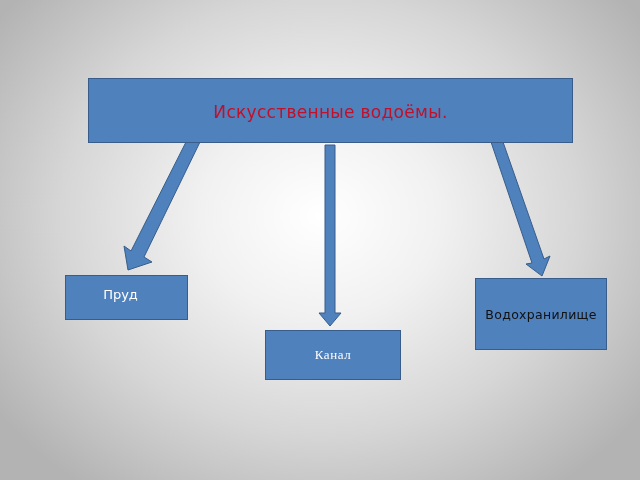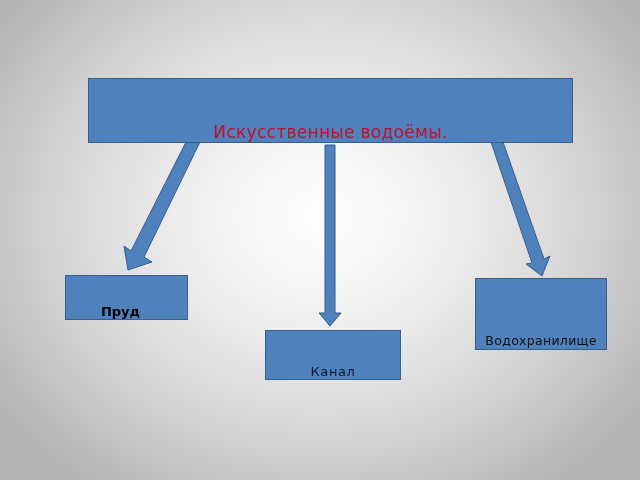--- a/index.html
+++ b/index.html
@@ -4,28 +4,28 @@
 <style>
   html, body { margin: 0; padding: 0; }
   body {
     width: 640px; height: 480px; overflow: hidden; position: relative;
     background: radial-gradient(ellipse 62% 70% at 50% 45%, #ffffff 0%, #f1f1f1 30%, #d6d6d6 65%, #b3b3b3 100%);
     font-family: "DejaVu Sans", sans-serif;
   }
   .box {
     position: absolute; box-sizing: border-box;
     background: #4f81bd; border: 1.5px solid #385d8a;
-    display: flex; align-items: flex-end; justify-content: center; text-align: center;
+    display: flex; align-items: center; justify-content: center; text-align: center;
   }
   #title-box { left: 88px; top: 78px; width: 485px; height: 65px; }
   #title-box span { color: #c0102a; font-size: 17px; letter-spacing: 0.3px; margin-top: 2px; }
   #pond-box { left: 65px; top: 275px; width: 123px; height: 45px; }
-  #pond-box span { font-weight: bold; font-size: 13px; color: #000000; margin-top: -6px; margin-left: -12px; }
+  #pond-box span { font-weight: normal; font-size: 13px; color: #ffffff; margin-top: -6px; margin-left: -12px; }
   #canal-box { left: 265px; top: 330px; width: 136px; height: 50px; }
-  #canal-box span { font-size: 13px; color: #0f172a; letter-spacing: 0.6px; }
+  #canal-box span { font-size: 13px; color: #ffffff; letter-spacing: 0.6px; font-family: Liberation Serif, serif; }
   #reservoir-box { left: 475px; top: 278px; width: 132px; height: 72px; }
   #reservoir-box span { font-size: 12.5px; color: #111; width: 118px; word-break: break-all; line-height: 17px; letter-spacing: 0.3px; }
   svg.arrows { position: absolute; left: 0; top: 0; }
 </style>
 </head>
 <body>
 
 <svg class="arrows" width="640" height="480">
 
   <g>

